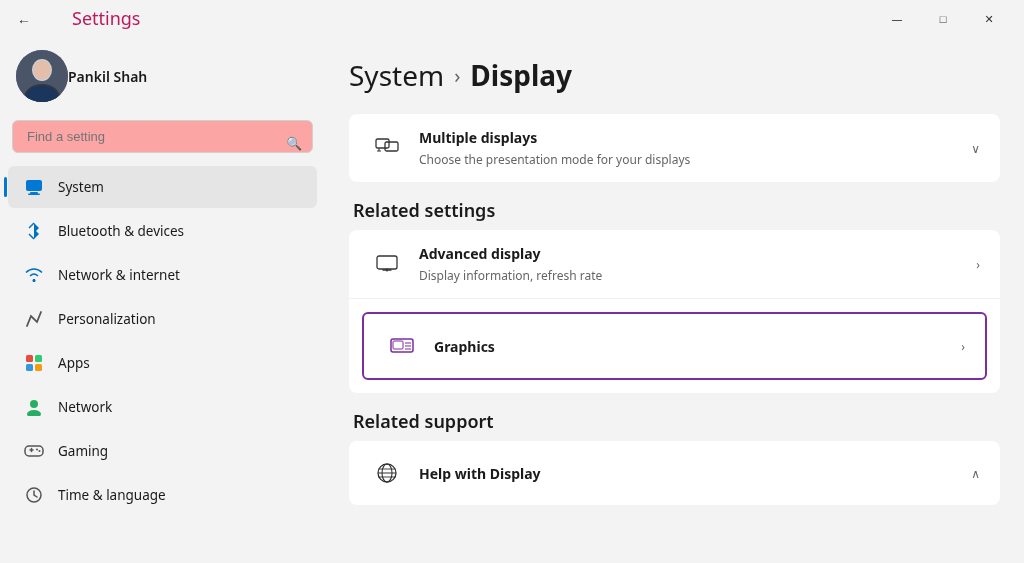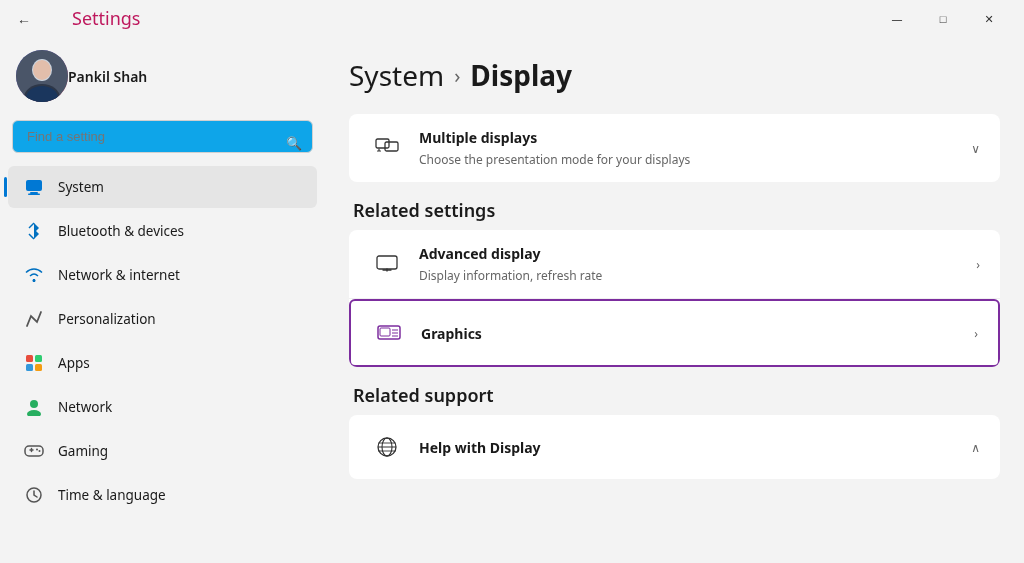--- a/index.html
+++ b/index.html
@@ -106,21 +106,21 @@
     
     .search-container {
       padding: 0 12px 12px 12px;
       position: relative;
     }
     .search-input {
       width: 100%;
       padding: 8px 36px 8px 14px;
       border: 1px solid #d0d0d0;
       border-radius: 6px;
-      background: #0ea5e9;
+      background: #fca5a5;
       font-size: 13px;
       color: #333;
       outline: none;
     }
     .search-icon-wrap {
       position: absolute;
       right: 22px;
       top: 50%;
       transform: translateY(-50%);
       color: #666;
@@ -442,21 +442,21 @@
             <path d="M11 14v2" stroke="#333" stroke-width="1.3" stroke-linecap="round"></path>
           </svg>
         </div>
         <div class="setting-text">
           <div class="setting-title">Advanced display</div>
           <div class="setting-desc">Display information, refresh rate</div>
         </div>
         <span class="setting-chevron">›</span>
       </div>
 
-      <div class="setting-row graphics-row" style="margin: 0; border-radius:6px;padding-left:20px;">
+      <div class="setting-row graphics-row" style="margin: 13px; border-radius:6px;padding-left:20px;">
         <div class="setting-icon icon-purple">
           <svg width="24" height="20" viewBox="0 0 24 20" fill="none">
             <rect x="1" y="3" width="22" height="13" rx="2" stroke="#7c2d9e" stroke-width="1.5" fill="none"></rect>
             <rect x="3" y="5" width="10" height="8" rx="1" stroke="#7c2d9e" stroke-width="1" fill="none"></rect>
             <line x1="15" y1="7" x2="21" y2="7" stroke="#7c2d9e" stroke-width="1.2"></line>
             <line x1="15" y1="10" x2="21" y2="10" stroke="#7c2d9e" stroke-width="1.2"></line>
             <line x1="15" y1="13" x2="21" y2="13" stroke="#7c2d9e" stroke-width="1.2"></line>
           </svg>
         </div>
         <div class="setting-text">

